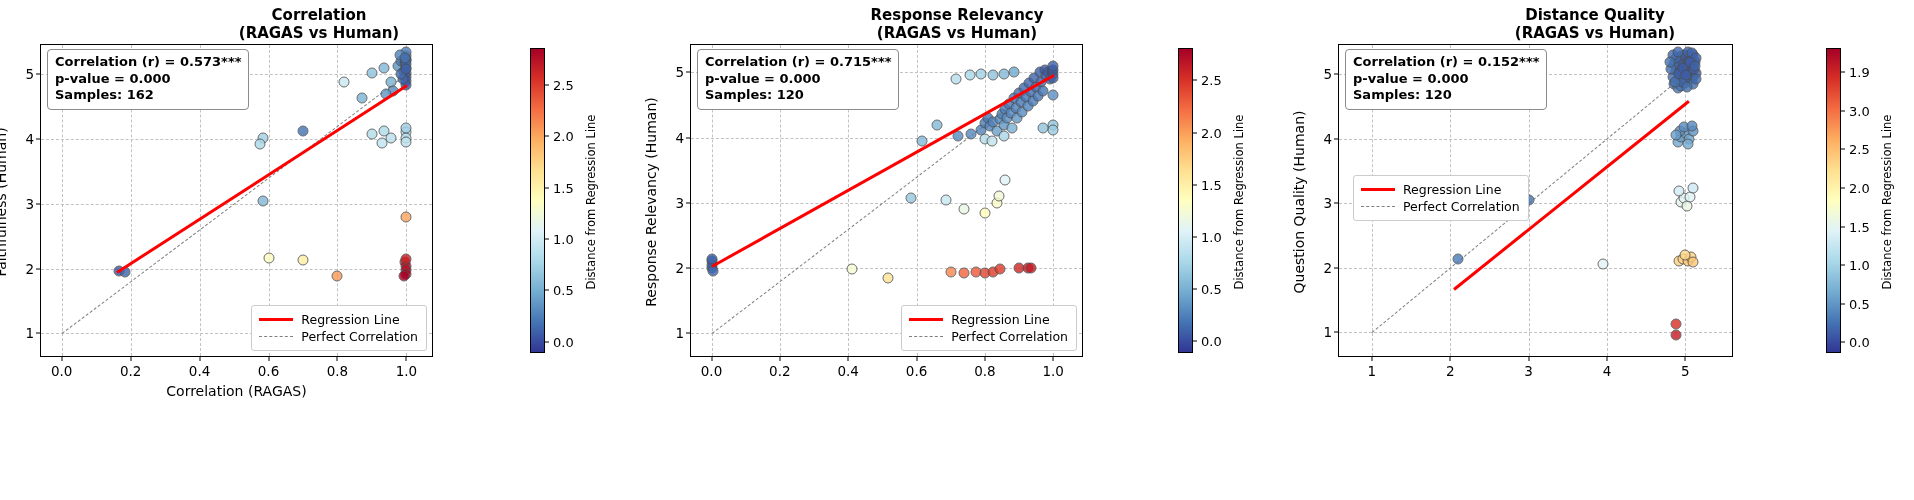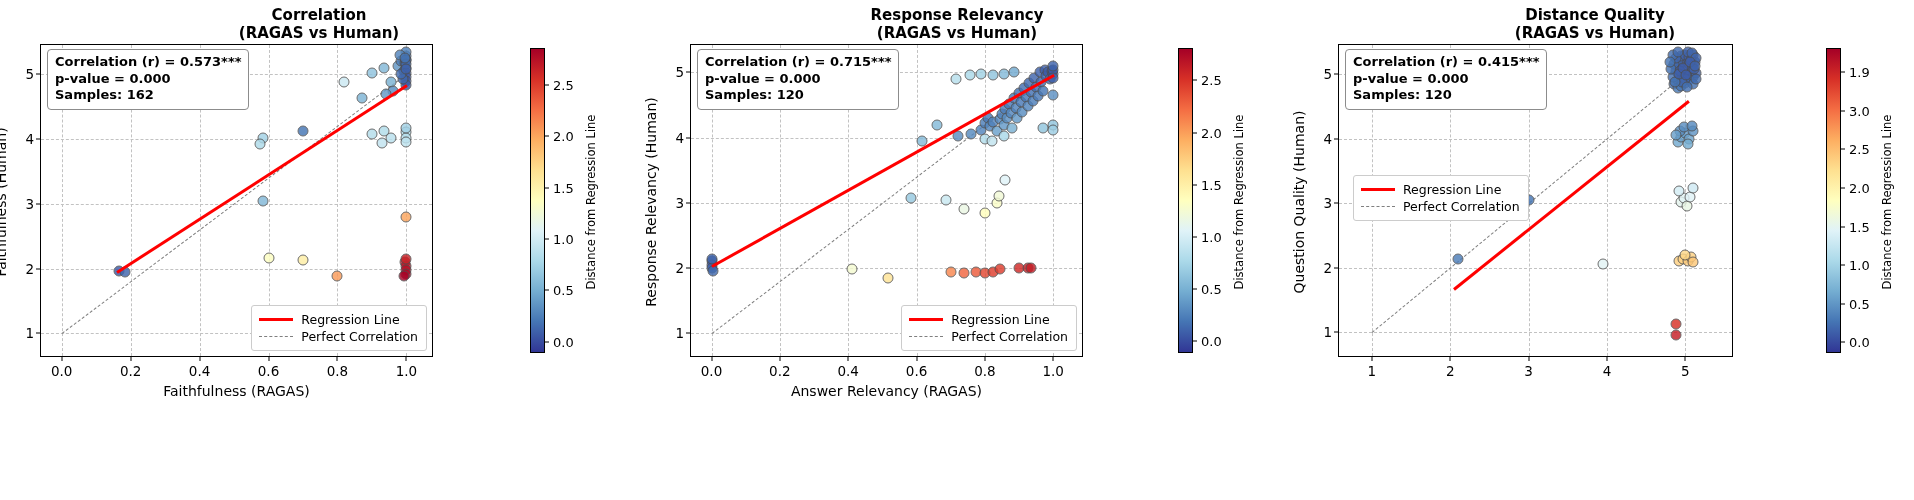--- a/index.html
+++ b/index.html
@@ -84,21 +84,21 @@
         <div class="tick-label xtick" style="left: 158.579px;">0.4</div>
         <div class="grid-line grid-v" style="left: 227.526px;"></div>
         <div class="xtick-mark" style="left: 227.526px;"></div>
         <div class="tick-label xtick" style="left: 227.526px;">0.6</div>
         <div class="grid-line grid-v" style="left: 296.474px;"></div>
         <div class="xtick-mark" style="left: 296.474px;"></div>
         <div class="tick-label xtick" style="left: 296.474px;">0.8</div>
         <div class="grid-line grid-v" style="left: 365.421px;"></div>
         <div class="xtick-mark" style="left: 365.421px;"></div>
         <div class="tick-label xtick" style="left: 365.421px;">1.0</div>
-        <div class="axis-label-x">Faithfulness (RAGAS)</div>
+        <div class="axis-label-x">Correlation (RAGAS)</div>
         <div class="axis-label-y" style="left: -32px; top: 156.5px; transform: rotate(-90deg) translate(-50%, -100%);">Faithfulness (Human)</div>
         <div class="perfline" style="left: 20.6842px; top: 288.375px; width: 431.318px; transform: rotate(-36.9401deg);"></div>
         <div class="pt" style="width: 11px; height: 11px; left: 193.053px; top: 16.2008px; background: rgb(250, 154, 88); opacity: 0.82;"></div>
         <div class="pt" style="width: 11px; height: 11px; left: 303.368px; top: 36.9379px; background: rgb(203, 233, 242); opacity: 0.82;"></div>
         <div class="pt" style="width: 11px; height: 11px; left: 330.947px; top: 27.8654px; background: rgb(143, 195, 221); opacity: 0.82;"></div>
         <div class="pt" style="width: 11px; height: 11px; left: 343.013px; top: 22.6812px; background: rgb(130, 184, 215); opacity: 0.82;"></div>
         <div class="pt" style="width: 11px; height: 11px; left: 349.908px; top: 36.9379px; background: rgb(121, 177, 211); opacity: 0.82;"></div>
         <div class="pt" style="width: 11px; height: 11px; left: 356.803px; top: 21.3851px; background: rgb(96, 150, 197); opacity: 0.82;"></div>
         <div class="pt" style="width: 11px; height: 11px; left: 360.25px; top: 16.2008px; background: rgb(76, 125, 184); opacity: 0.82;"></div>
         <div class="pt" style="width: 11px; height: 11px; left: 363.008px; top: 25.9213px; background: rgb(65, 105, 174); opacity: 0.82;"></div>
@@ -204,21 +204,20 @@
         <div class="tick-label xtick" style="left: 157.2px;">0.4</div>
         <div class="grid-line grid-v" style="left: 225.548px;"></div>
         <div class="xtick-mark" style="left: 225.548px;"></div>
         <div class="tick-label xtick" style="left: 225.548px;">0.6</div>
         <div class="grid-line grid-v" style="left: 293.896px;"></div>
         <div class="xtick-mark" style="left: 293.896px;"></div>
         <div class="tick-label xtick" style="left: 293.896px;">0.8</div>
         <div class="grid-line grid-v" style="left: 362.243px;"></div>
         <div class="xtick-mark" style="left: 362.243px;"></div>
         <div class="tick-label xtick" style="left: 362.243px;">1.0</div>
-        <div class="axis-label-x">Answer Relevancy (RAGAS)</div>
         <div class="axis-label-y" style="left: -32px; top: 156.5px; transform: rotate(-90deg) translate(-50%, -100%);">Response Relevancy (Human)</div>
         <div class="perfline" style="left: 20.5043px; top: 288.221px; width: 429.907px; transform: rotate(-37.3528deg);"></div>
         <div class="pt" style="width: 11px; height: 11px; left: 20.5043px; top: 216.492px; background: rgb(61, 91, 167); opacity: 0.82;"></div>
         <div class="pt" style="width: 11px; height: 11px; left: 20.5043px; top: 219.752px; background: rgb(60, 89, 166); opacity: 0.82;"></div>
         <div class="pt" style="width: 11px; height: 11px; left: 20.5043px; top: 223.012px; background: rgb(63, 97, 170); opacity: 0.82;"></div>
         <div class="pt" style="width: 11px; height: 11px; left: 22.213px; top: 225.621px; background: rgb(65, 106, 174); opacity: 0.82;"></div>
         <div class="pt" style="width: 11px; height: 11px; left: 20.5043px; top: 213.883px; background: rgb(64, 101, 172); opacity: 0.82;"></div>
         <div class="pt" style="width: 11px; height: 11px; left: 160.617px; top: 224.317px; background: rgb(245, 251, 209); opacity: 0.82;"></div>
         <div class="pt" style="width: 11px; height: 11px; left: 196.5px; top: 233.446px; background: rgb(254, 227, 149); opacity: 0.82;"></div>
         <div class="pt" style="width: 11px; height: 11px; left: 198.209px; top: 36.5167px; background: rgb(254, 236, 162); opacity: 0.82;"></div>
@@ -430,21 +429,21 @@
         <div class="pt" style="width: 11px; height: 11px; left: 352.679px; top: 7.74433px; background: rgb(64, 102, 173); opacity: 0.82;"></div>
         <div class="pt" style="width: 11px; height: 11px; left: 356.597px; top: 12.9072px; background: rgb(64, 100, 172); opacity: 0.82;"></div>
         <div class="pt" style="width: 11px; height: 11px; left: 330.734px; top: 17.4247px; background: rgb(69, 116, 180); opacity: 0.82;"></div>
         <div class="pt" style="width: 11px; height: 11px; left: 336.22px; top: 36.7856px; background: rgb(69, 116, 180); opacity: 0.82;"></div>
         <div class="pt" style="width: 11px; height: 11px; left: 340.139px; top: 29.0412px; background: rgb(63, 97, 170); opacity: 0.82;"></div>
         <div class="pt" style="width: 11px; height: 11px; left: 344.058px; top: 22.5876px; background: rgb(61, 92, 168); opacity: 0.82;"></div>
         <div class="pt" style="width: 11px; height: 11px; left: 347.192px; top: 30.332px; background: rgb(62, 94, 169); opacity: 0.82;"></div>
         <div class="pt" style="width: 11px; height: 11px; left: 351.111px; top: 17.4247px; background: rgb(62, 94, 169); opacity: 0.82;"></div>
         <div class="pt" style="width: 11px; height: 11px; left: 355.813px; top: 21.2969px; background: rgb(63, 99, 171); opacity: 0.82;"></div>
         <div class="regline" style="left: 115.208px; top: 243.301px; width: 301.318px; transform: rotate(-38.7118deg);"></div>
-        <div class="statbox" style="left: 6px; top: 4px;"><div>Correlation (r) = 0.415***</div><div>p-value = 0.000</div><div>Samples: 120</div></div>
+        <div class="statbox" style="left: 6px; top: 4px;"><div>Correlation (r) = 0.152***</div><div>p-value = 0.000</div><div>Samples: 120</div></div>
         <div class="legendbox" style="left: 14px; top: 129.895px;">
           <div class="legend-row">
             <span class="legend-swatch sw-reg"></span>
             <span>Regression Line</span>
           </div>
           <div class="legend-row">
             <span class="legend-swatch sw-perf"></span>
             <span>Perfect Correlation</span>
           </div>
         </div>

